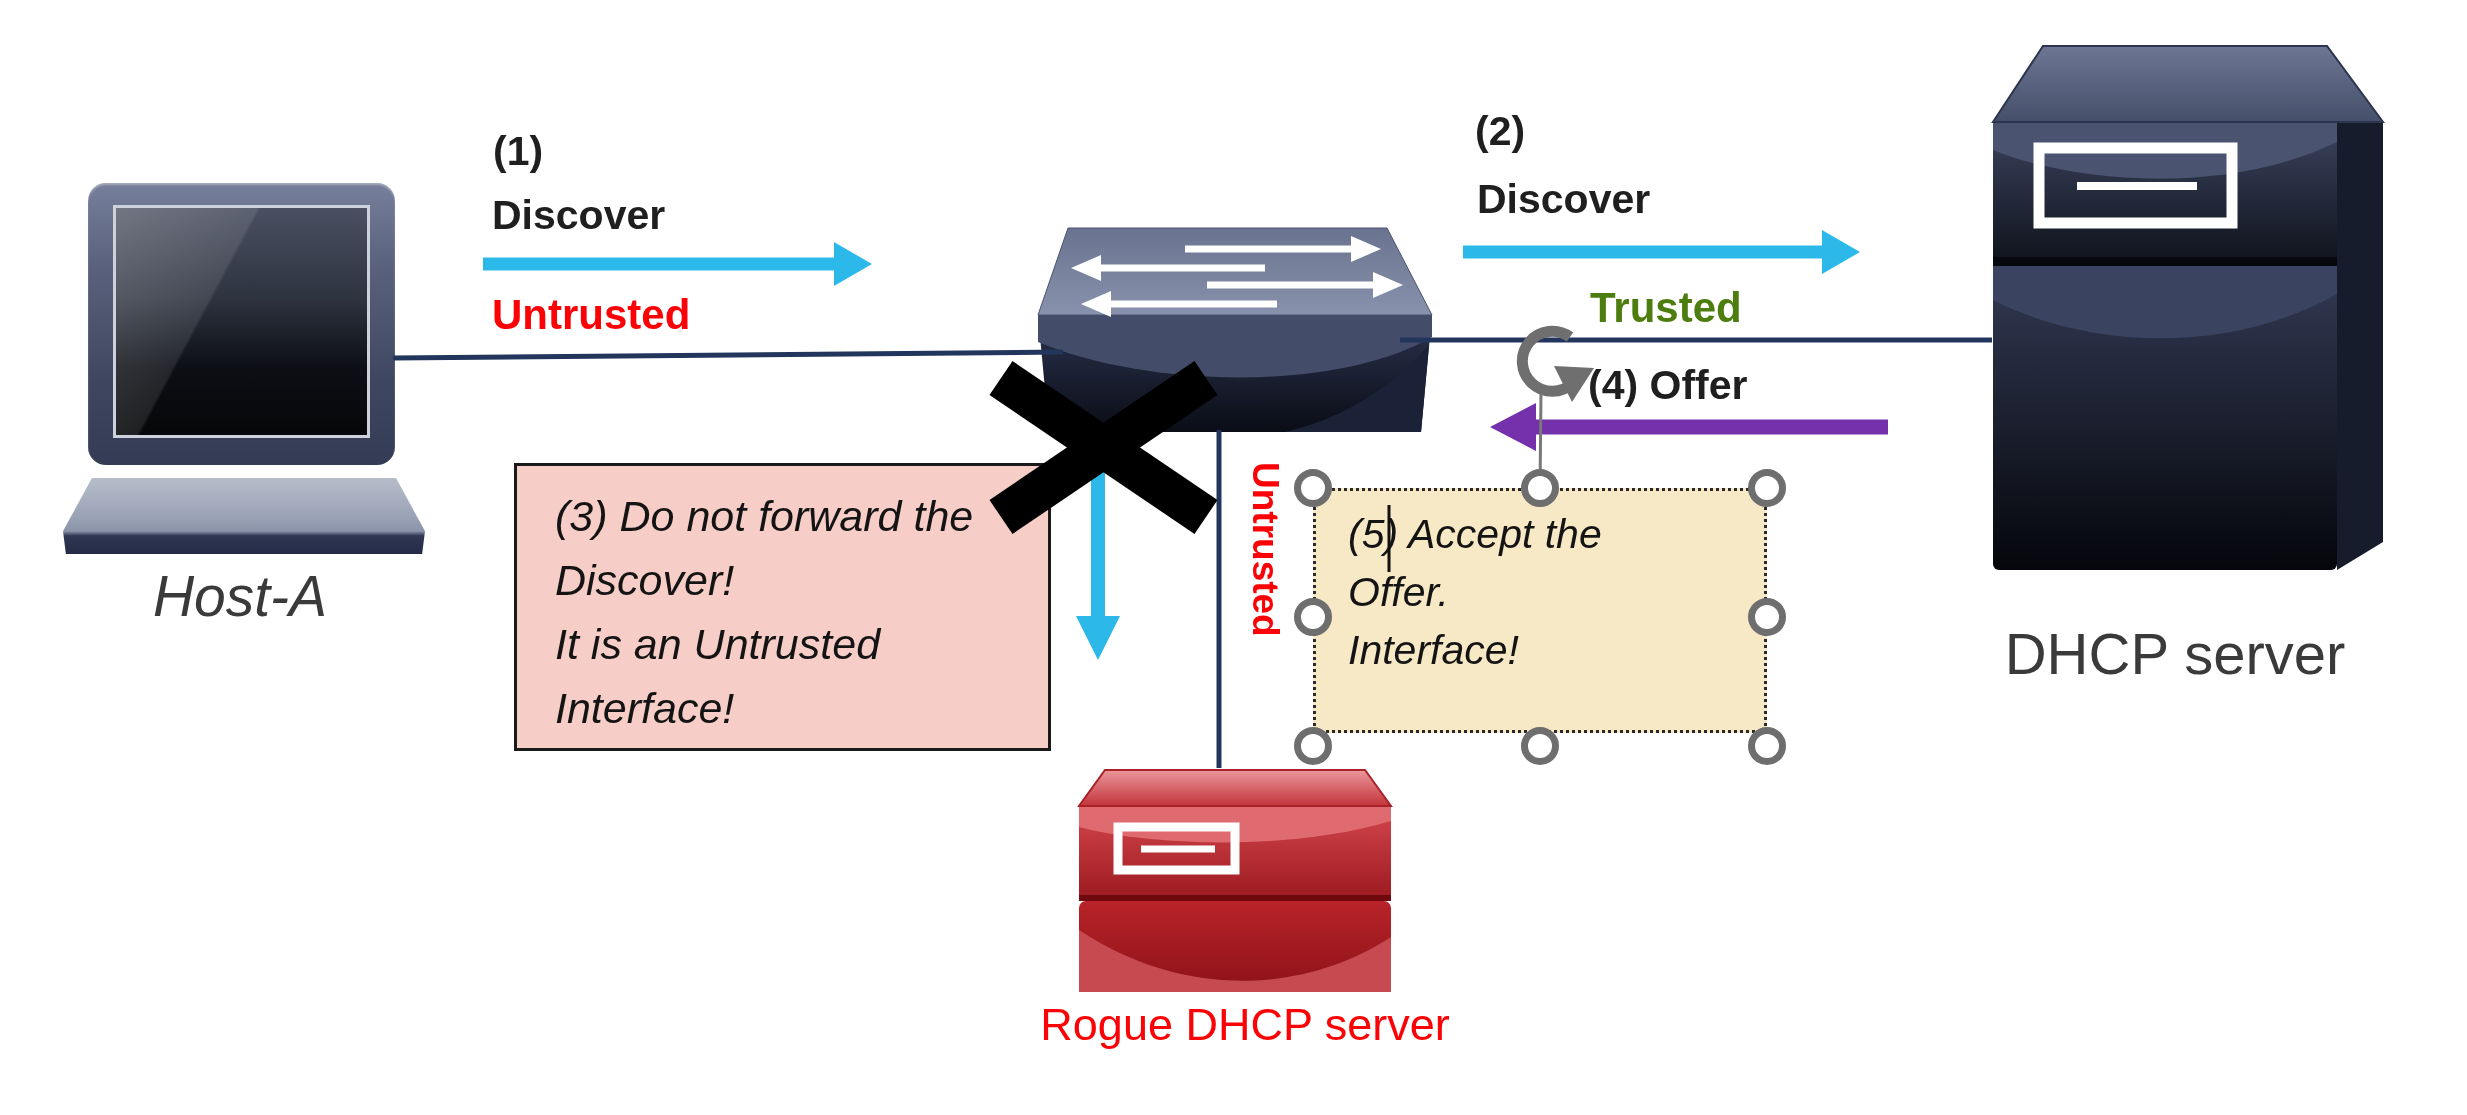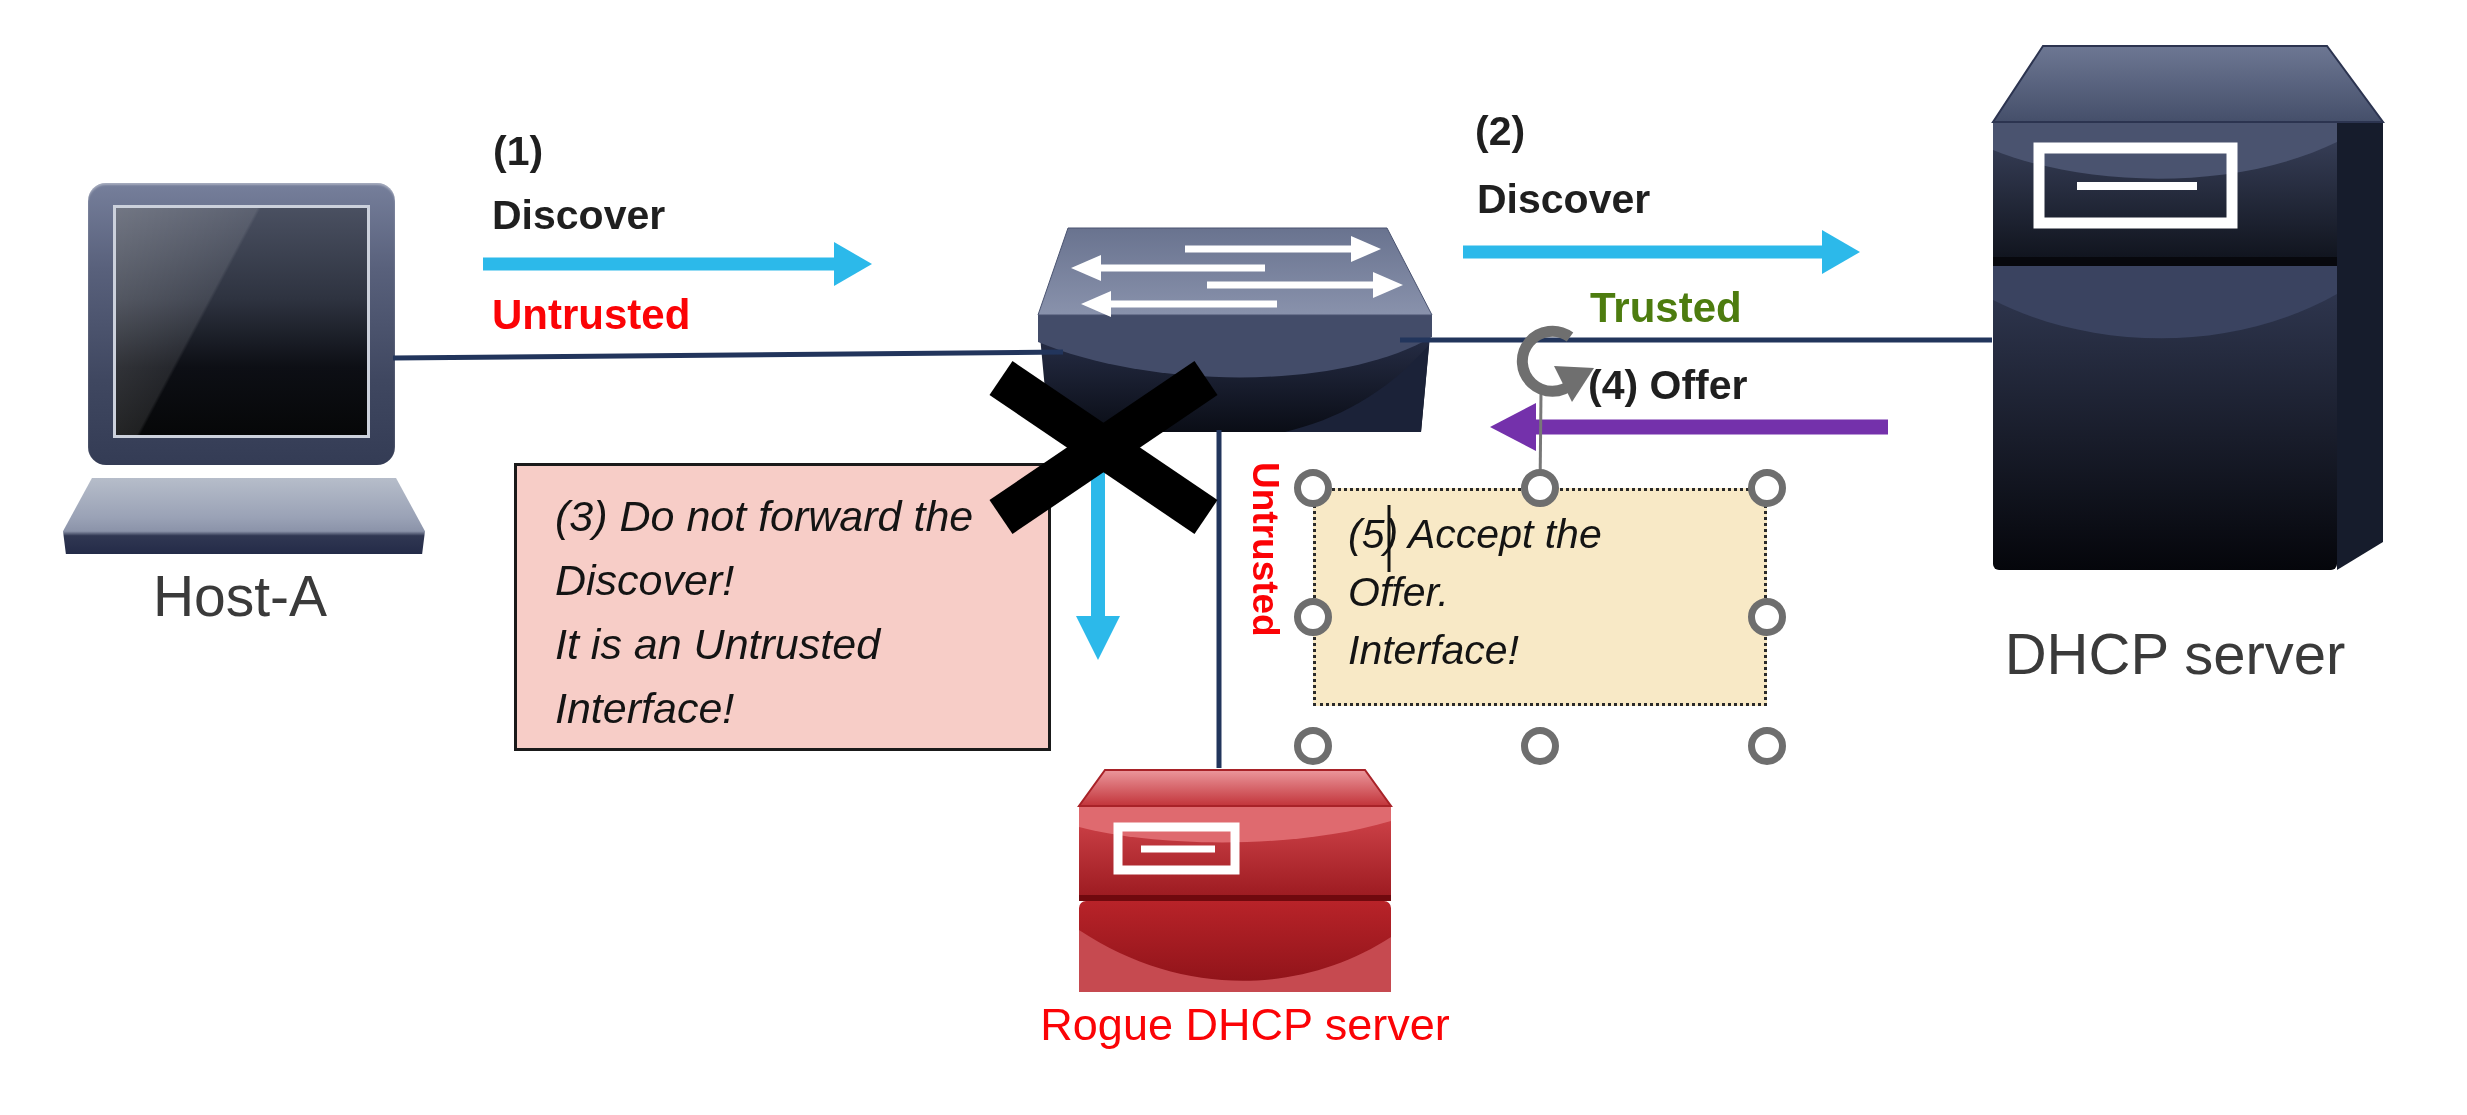--- a/index.html
+++ b/index.html
@@ -24,21 +24,21 @@
   
   .callout{position:absolute;z-index:2;box-sizing:border-box;}
   .callout .line{font-style:italic;color:#141414;white-space:nowrap;}
   .box3{
     left:514px;top:463px;width:537px;height:288px;
     background:#f7cdc7;border:3px solid #1a1a1a;
     padding:18px 16px 0 38px;
   }
   .box3 .line{font-size:43px;line-height:64px;}
   .box5{
-    left:1313px;top:488px;width:454px;height:218px;
+    left:1313px;top:488px;width:454px;height:245px;
     background:#f8e9c6;border:3px dotted #2a2a2a;
     padding:14px 0 0 32px;
   }
   .box5 .line{font-size:41px;line-height:58px;}
   
   .handle{
     position:absolute;z-index:4;width:24px;height:24px;border-radius:50%;
     background:#ffffff;border:7px solid #6e6e6e;
     margin-left:-19px;margin-top:-19px;
   }
@@ -65,21 +65,21 @@
 </style>
 </head>
 <body>
 
 <div class="canvas">
 
   <div class="dev monitor">
     <div class="screen"></div>
   </div>
   <div class="dev lapbase"></div>
-  <div class="lbl devlabel abs" style="left:90px;top:563px;width:300px;">Host-A</div>
+  <div class="lbl devlabel abs" style="left:90px;top:563px;width:300px;font-style:italic;">Host-A</div>
 
   <div class="dev" style="left:1035px;top:225px;width:400px;height:210px;">
     <svg width="400" height="210" viewBox="0 0 400 210">
       <defs>
         <linearGradient id="swTop" x1="0" y1="0" x2="0" y2="1">
           <stop offset="0" stop-color="#67718d"></stop>
             <stop offset="1" stop-color="#8philo790aa"></stop>
         </linearGradient>
         <linearGradient id="swTop2" x1="0" y1="0" x2="0" y2="1">
           <stop offset="0" stop-color="#69738f"></stop>

